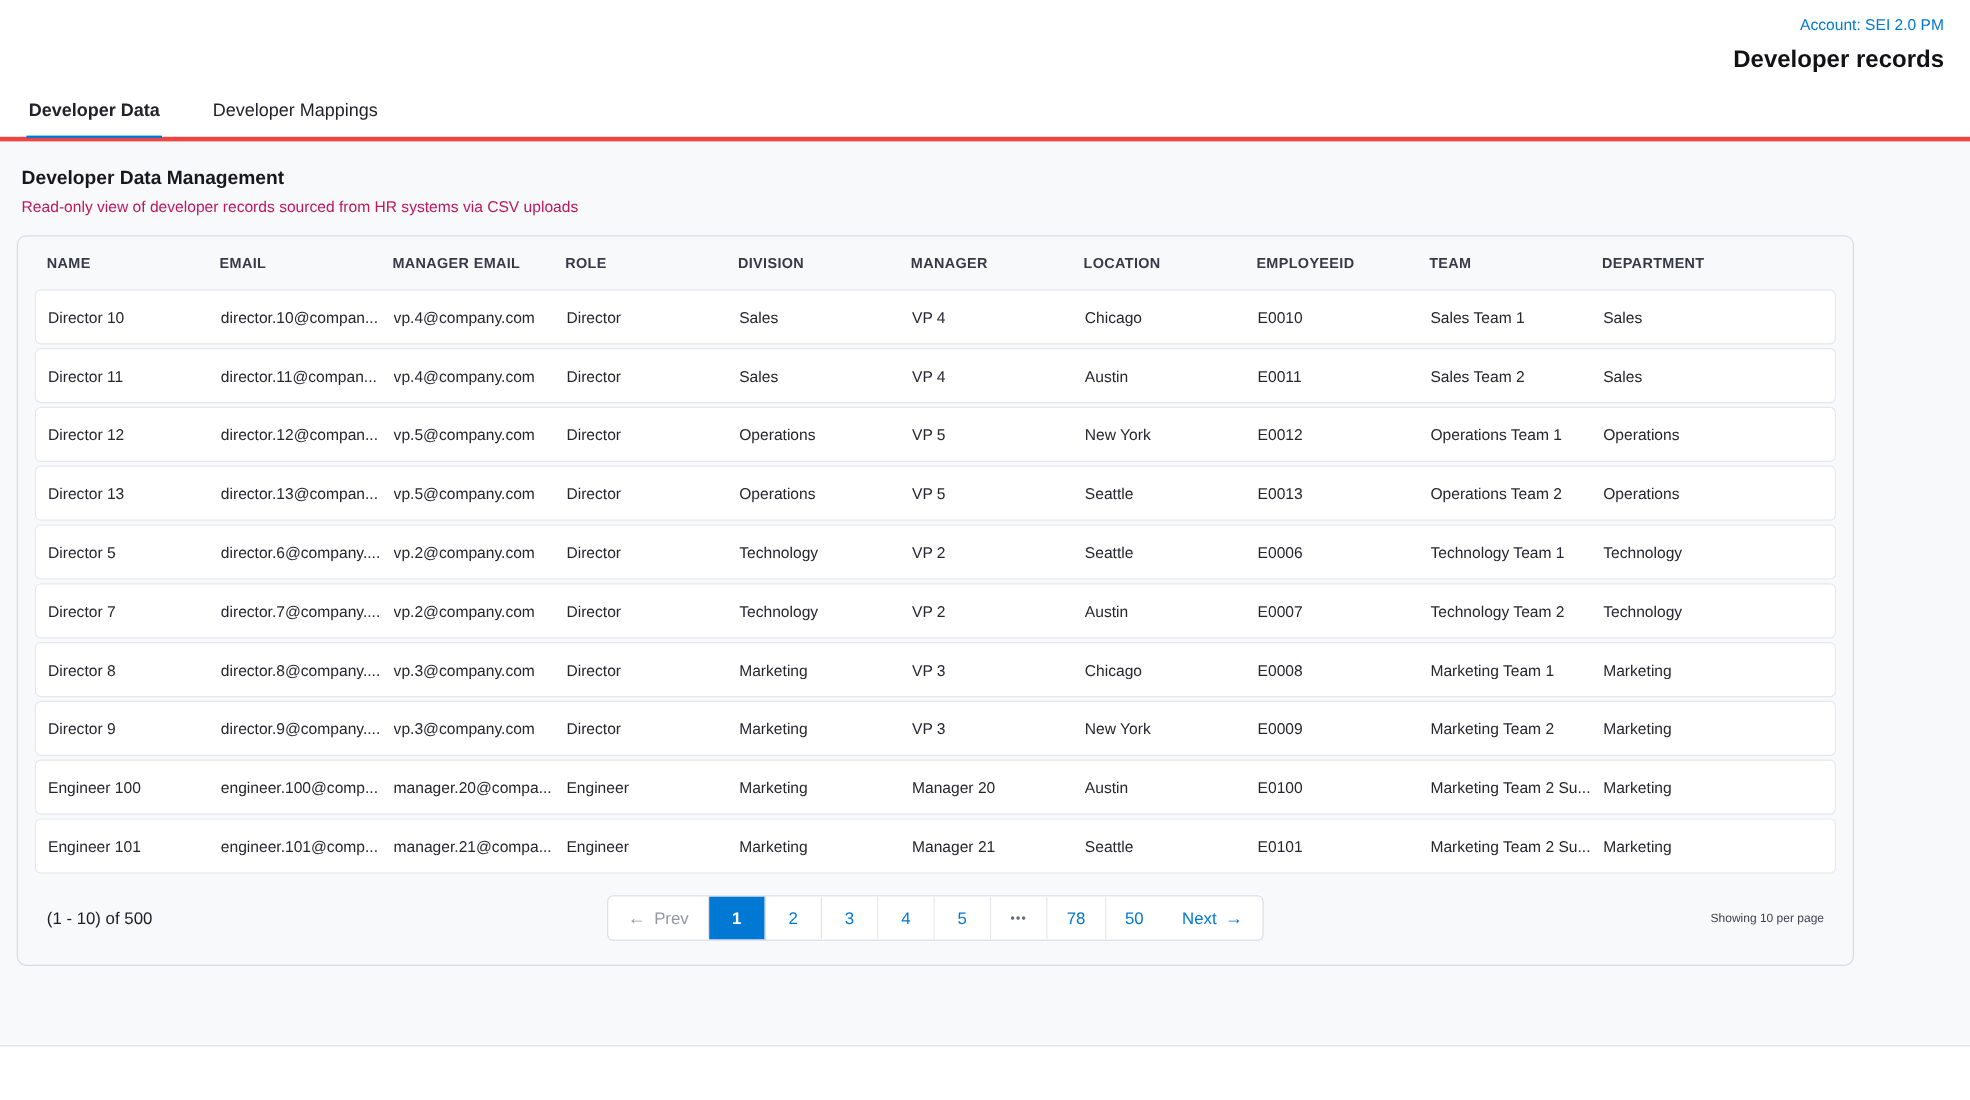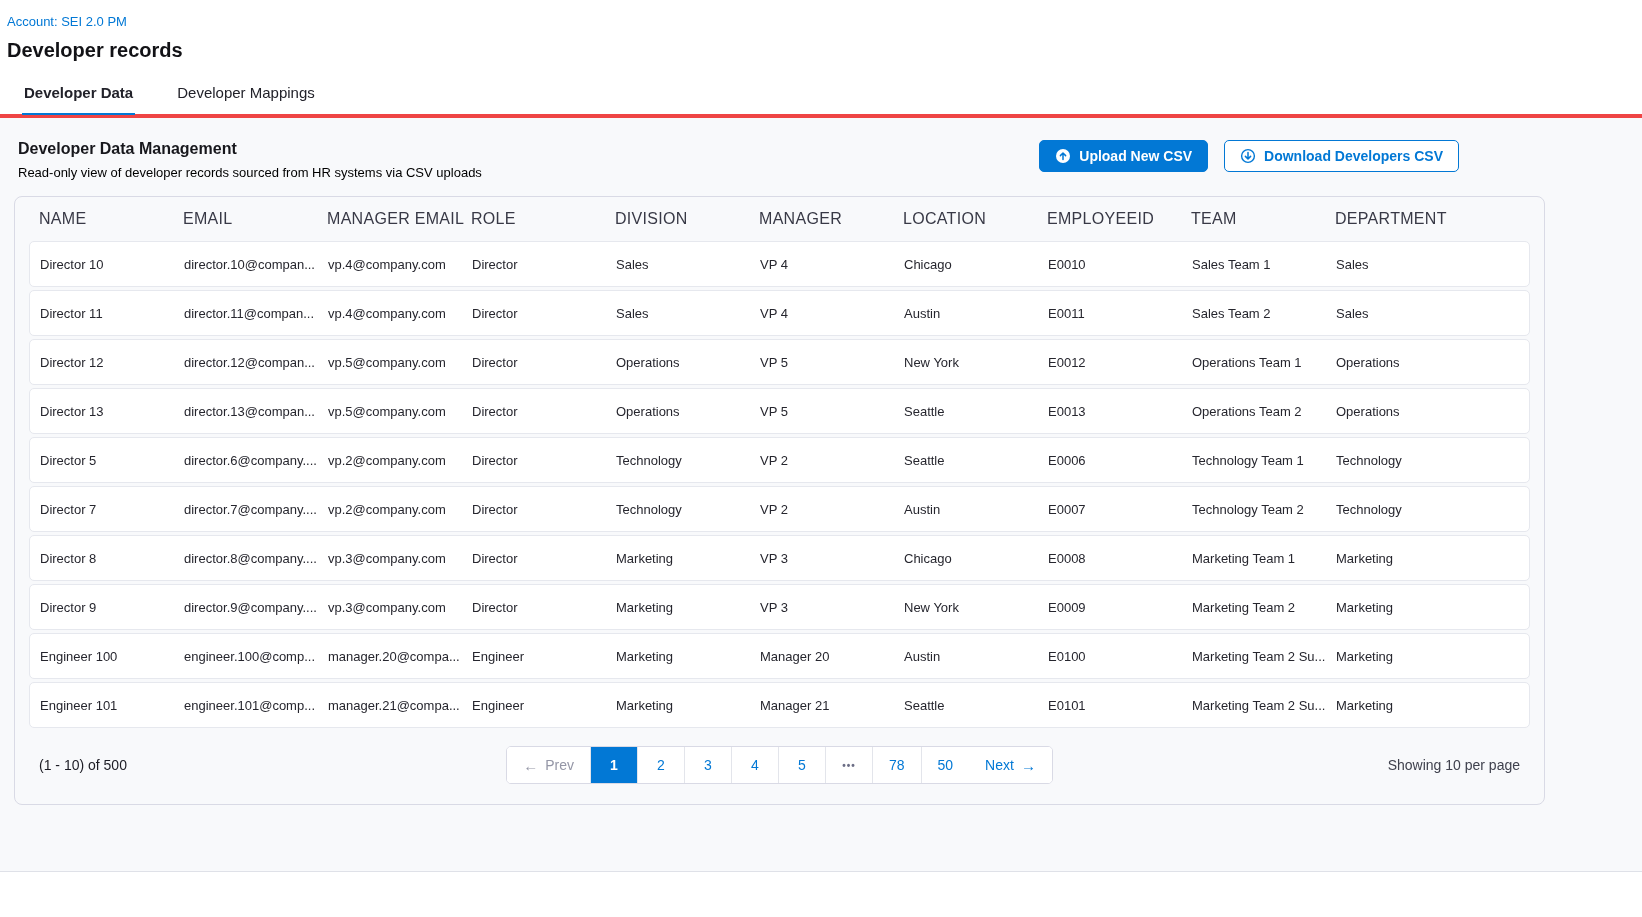--- a/index.html
+++ b/index.html
@@ -3,50 +3,50 @@
 <meta charset="utf-8">
 <style>
   * { box-sizing: border-box; margin: 0; padding: 0; }
   html,body { width:1642px; height:917px; }
   body {
     background:#ffffff;
     font-family:"Liberation Sans", sans-serif;
     color:#22222a;
     overflow:hidden;
   }
-  .top { padding:12px 7px 0; }
+  .top { padding:12px 22px 0;text-align:right; }
   .account-link { color:#0278d5; font-size:13px; text-decoration:none; display:inline-block; cursor:pointer; }
   .page-title { font-size:20px; font-weight:700; color:#121216; margin-top:9px; }
 
   .tabs { display:flex; gap:40px; padding:0 22px; margin-top:22px; border-bottom:4px solid #ef4444; }
   .tab { font-size:15px; color:#22222a; background:none; border:none; padding:0 2px 13px; cursor:pointer; position:relative; font-family:inherit; }
   .tab.active { font-weight:700; }
   .tab.active::after { content:""; position:absolute; left:0; right:0; bottom:-1px; height:2px; background:#0278d5; }
 
   .section { background:#f8f9fb; border-bottom:1px solid #dfe1e8; padding:20px 14px 24px; min-height:754px; }
   .section-header { display:flex; justify-content:space-between; align-items:flex-start; width:1531px; padding:2px 2px 0 4px; }
   .section-title { font-size:16px; font-weight:700; color:#17171c; }
-  .section-subtitle { font-size:13px; color:#000000; margin-top:7px; }
+  .section-subtitle { font-size:13px; color:#be185d; margin-top:7px; }
   .actions { display:flex; gap:16px; margin-right:84px; }
 
   .btn { display:inline-flex; align-items:center; gap:8px; font-size:14px; font-weight:700; border-radius:5px; padding:0 15px; height:32px; cursor:pointer; font-family:inherit; white-space:nowrap; }
   .btn-primary { background:#0278d5; color:#fff; border:1px solid #0278d5; }
   .btn-outline { background:#fff; color:#0278d5; border:1px solid #0278d5; }
   .btn svg { flex:none; }
 
   .card { width:1531px; margin-top:16px; border:1px solid #d9dae5; border-radius:8px; padding:0 14px; }
   .thead-row, .trow { display:grid; grid-template-columns:repeat(9,144px) minmax(0,1fr); align-items:center; padding:0 10px; }
   .thead-row { height:44px; }
-  .th { font-size:16px; color:#383946; letter-spacing:.3px; font-weight:400; white-space:nowrap; overflow:hidden; }
+  .th { font-size:12px; color:#383946; letter-spacing:.3px; font-weight:700; white-space:nowrap; overflow:hidden; }
   .trow { background:#fff; border:1px solid #e6e8ee; border-radius:5px; height:46px; margin-bottom:3px; }
   .tcell { font-size:13px; color:#26262e; white-space:nowrap; overflow:hidden; padding-right:10px; }
 
   .pagination-bar { display:flex; align-items:center; padding:15px 10px 20px; }
   .range-text { flex:1; font-size:14px; color:#1c1c24; }
-  .per-page { flex:1; text-align:right; font-size:14px; color:#3f414d; }
+  .per-page { flex:1; text-align:right; font-size:10px; color:#3f414d; }
   .pg-group { display:flex; border:1px solid #d9dae5; border-radius:5px; overflow:hidden; background:#fff; }
   .pg-pages { display:contents; }
   .pg-item { font-size:14px; min-width:47px; padding:0 16px; height:36px; display:inline-flex; align-items:center; justify-content:center; gap:7px; background:#fff; border:none; border-right:1px solid #e3e5eb; color:#0278d5; cursor:pointer; font-family:inherit; }
   .pg-group .pg-item:last-child { border-right:none; }
   .pg-item.prev { color:#9496a6; }
   .pg-item.next { font-weight:500;text-align:center; }
   .pg-item.active { background:#0278d5; color:#fff; font-weight:600; }
   .pg-item.dots { color:#6b6d85; font-weight:700; letter-spacing:1px; font-size:10px; }
   .arrow { font-size:15px; line-height:1; }
 </style>
@@ -61,40 +61,20 @@
 <div class="tabs">
   <button class="tab active">Developer Data</button>
   <button class="tab">Developer Mappings</button>
 </div>
 
 <div class="section">
   <div class="section-header">
     <div>
       <div class="section-title">Developer Data Management</div>
       <div class="section-subtitle">Read-only view of developer records sourced from HR systems via CSV uploads</div>
-    </div>
-    <div class="actions">
-      <button class="btn btn-primary">
-        <span style="display:inline-flex;">
-          <svg width="16" height="16" viewBox="0 0 16 16">
-            <circle cx="8" cy="8" r="7" fill="#ffffff"></circle>
-            <path d="M8 11.6V5.4M5.4 7.6L8 5l2.6 2.6" fill="none" stroke="#0278d5" stroke-width="1.5" stroke-linecap="round" stroke-linejoin="round"></path>
-          </svg>
-        </span>
-        <span>Upload New CSV</span>
-      </button>
-      <button class="btn btn-outline">
-        <span style="display:inline-flex;">
-          <svg width="16" height="16" viewBox="0 0 16 16">
-            <circle cx="8" cy="8" r="6.4" fill="none" stroke="#0278d5" stroke-width="1.4"></circle>
-            <path d="M8 4.4v6.2M5.4 8.4L8 11l2.6-2.6" fill="none" stroke="#0278d5" stroke-width="1.5" stroke-linecap="round" stroke-linejoin="round"></path>
-          </svg>
-        </span>
-        <span>Download Developers CSV</span>
-      </button>
     </div>
   </div>
 
   <div class="card">
     <div class="thead-row">
         <div class="th">NAME</div>
         <div class="th">EMAIL</div>
         <div class="th">MANAGER EMAIL</div>
         <div class="th">ROLE</div>
         <div class="th">DIVISION</div>

